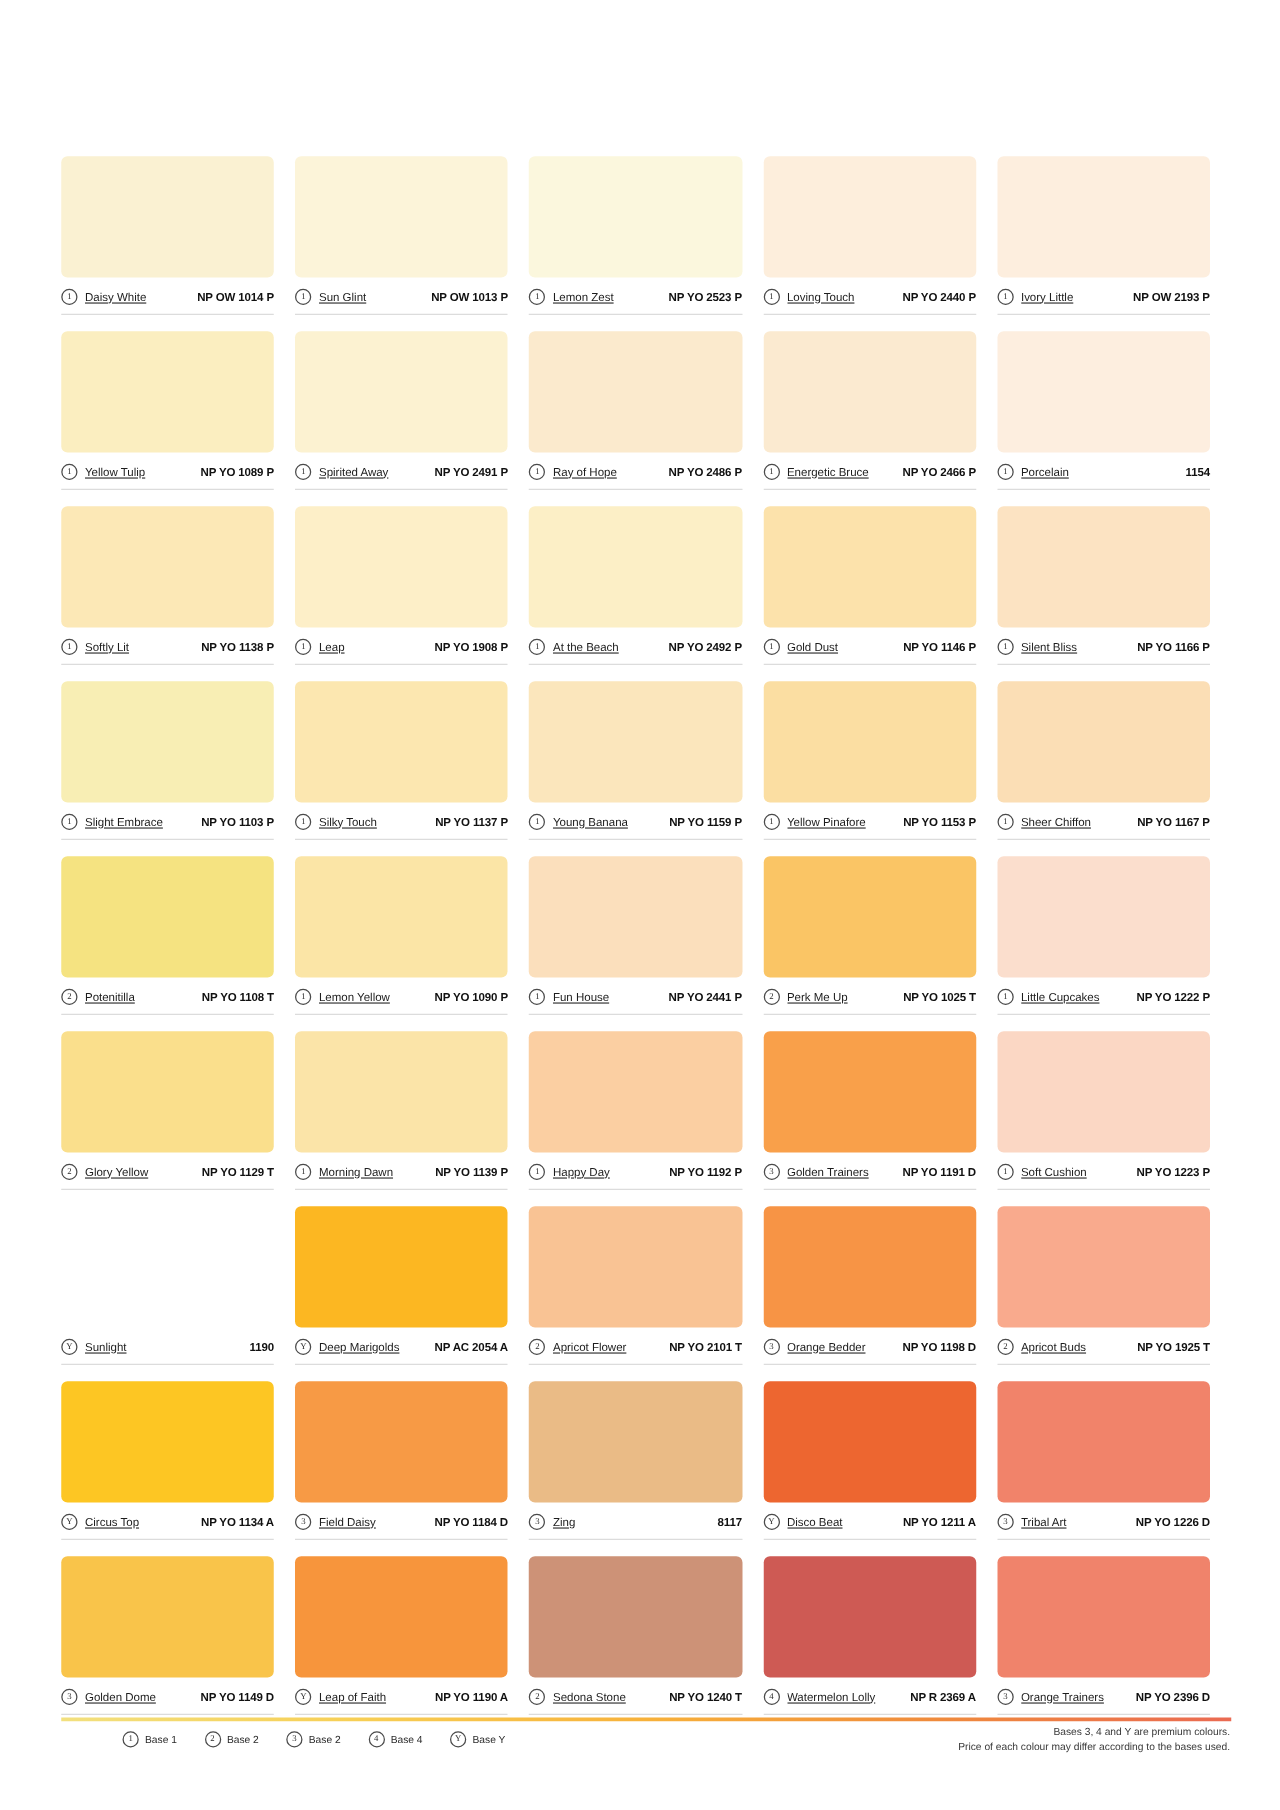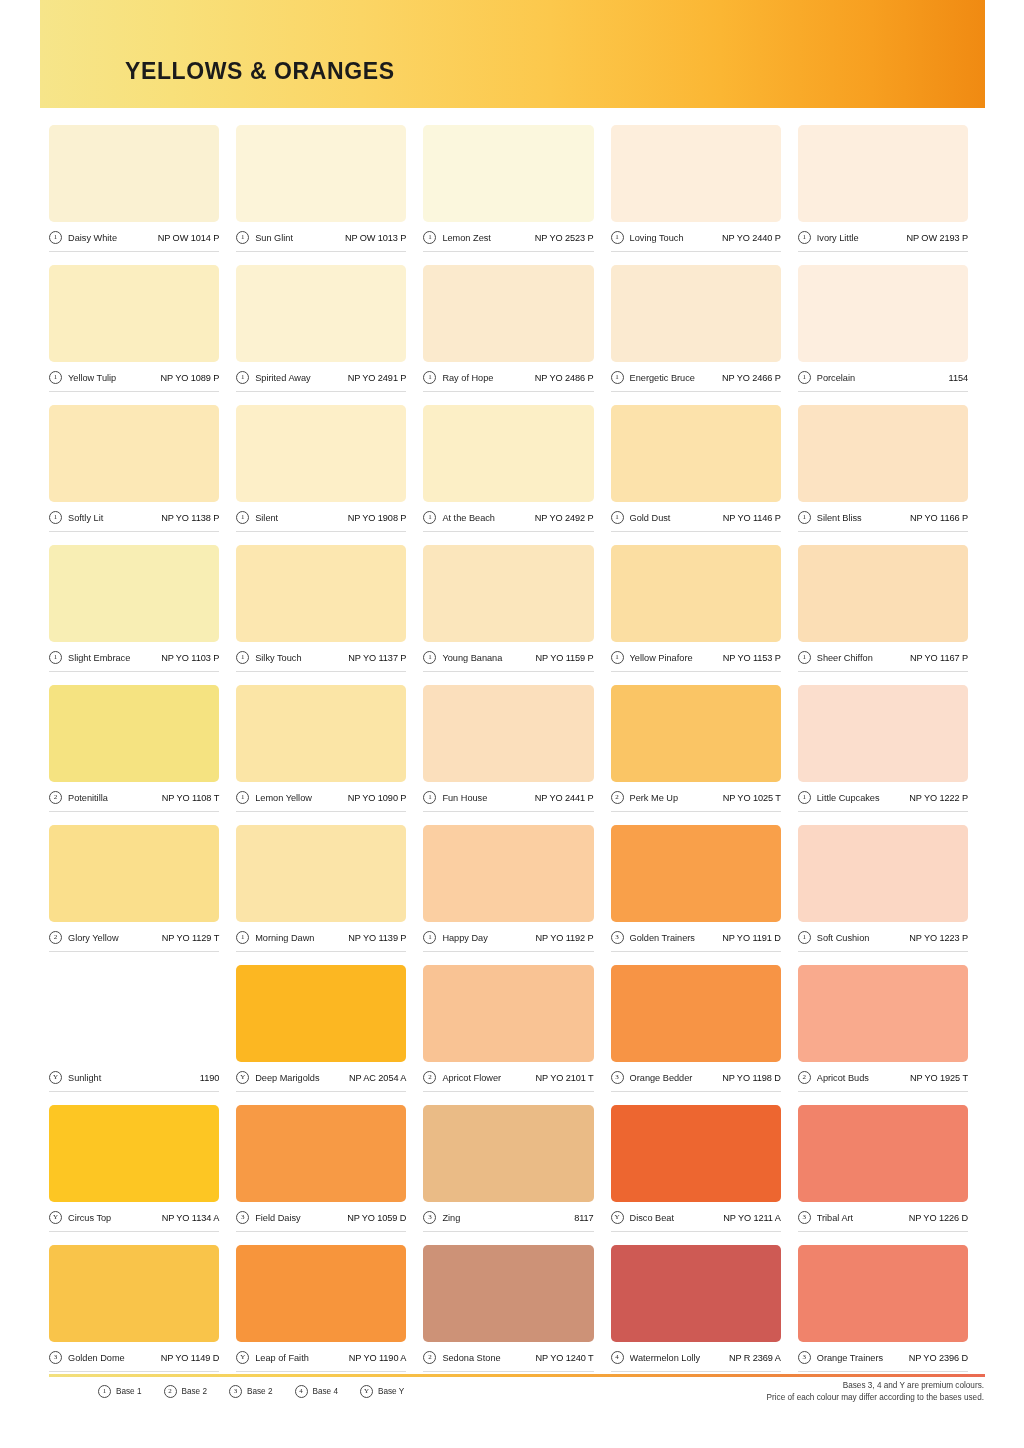--- a/index.html
+++ b/index.html
@@ -103,25 +103,26 @@
     color: #2b2b2b;
     margin-right: 6px;
     font-family: "Liberation Serif", serif;
   }
   .cname {
     flex: 1 1 auto;
     font-size: 9.2px;
     color: #1d1d1d;
     white-space: nowrap;
     overflow: hidden;
+    text-decoration: underline;
   }
   .ccode {
     flex: 0 0 auto;
     font-size: 9.2px;
-    font-weight: normal;
+    font-weight: bold;
     color: #111111;
     white-space: nowrap;
     letter-spacing: -0.1px;
   }
 
   
   .footer-rule {
     position: absolute;
     left: 49px;
     top: 1374px;
@@ -170,23 +171,20 @@
     color: #1b1b1b;
   }
 </style>
 </head>
 <body>
 
 <div id="page">
 
   <div class="left-gutter"></div>
 
-  <div class="header-band">
-    <div class="header-title">YELLOWS &amp; ORANGES</div>
-  </div>
 
   <div class="grid">
       <div class="row">
         <div class="cell">
           <div class="swatch" style="background: rgb(250, 241, 210);"></div>
           <div class="cap">
             <span class="base-badge">1</span>
             <span class="cname">Daisy White</span>
             <span class="ccode">NP OW 1014 P</span>
           </div>
@@ -272,21 +270,21 @@
           <div class="cap">
             <span class="base-badge">1</span>
             <span class="cname">Softly Lit</span>
             <span class="ccode">NP YO 1138 P</span>
           </div>
         </div>
         <div class="cell">
           <div class="swatch" style="background: rgb(253, 239, 200);"></div>
           <div class="cap">
             <span class="base-badge">1</span>
-            <span class="cname">Silent</span>
+            <span class="cname">Leap</span>
             <span class="ccode">NP YO 1908 P</span>
           </div>
         </div>
         <div class="cell">
           <div class="swatch" style="background: rgb(252, 239, 198);"></div>
           <div class="cap">
             <span class="base-badge">1</span>
             <span class="cname">At the Beach</span>
             <span class="ccode">NP YO 2492 P</span>
           </div>
@@ -483,21 +481,21 @@
             <span class="base-badge">Y</span>
             <span class="cname">Circus Top</span>
             <span class="ccode">NP YO 1134 A</span>
           </div>
         </div>
         <div class="cell">
           <div class="swatch" style="background: rgb(247, 154, 69);"></div>
           <div class="cap">
             <span class="base-badge">3</span>
             <span class="cname">Field Daisy</span>
-            <span class="ccode">NP YO 1059 D</span>
+            <span class="ccode">NP YO 1184 D</span>
           </div>
         </div>
         <div class="cell">
           <div class="swatch" style="background: rgb(234, 187, 134);"></div>
           <div class="cap">
             <span class="base-badge">3</span>
             <span class="cname">Zing</span>
             <span class="ccode">8117</span>
           </div>
         </div>

